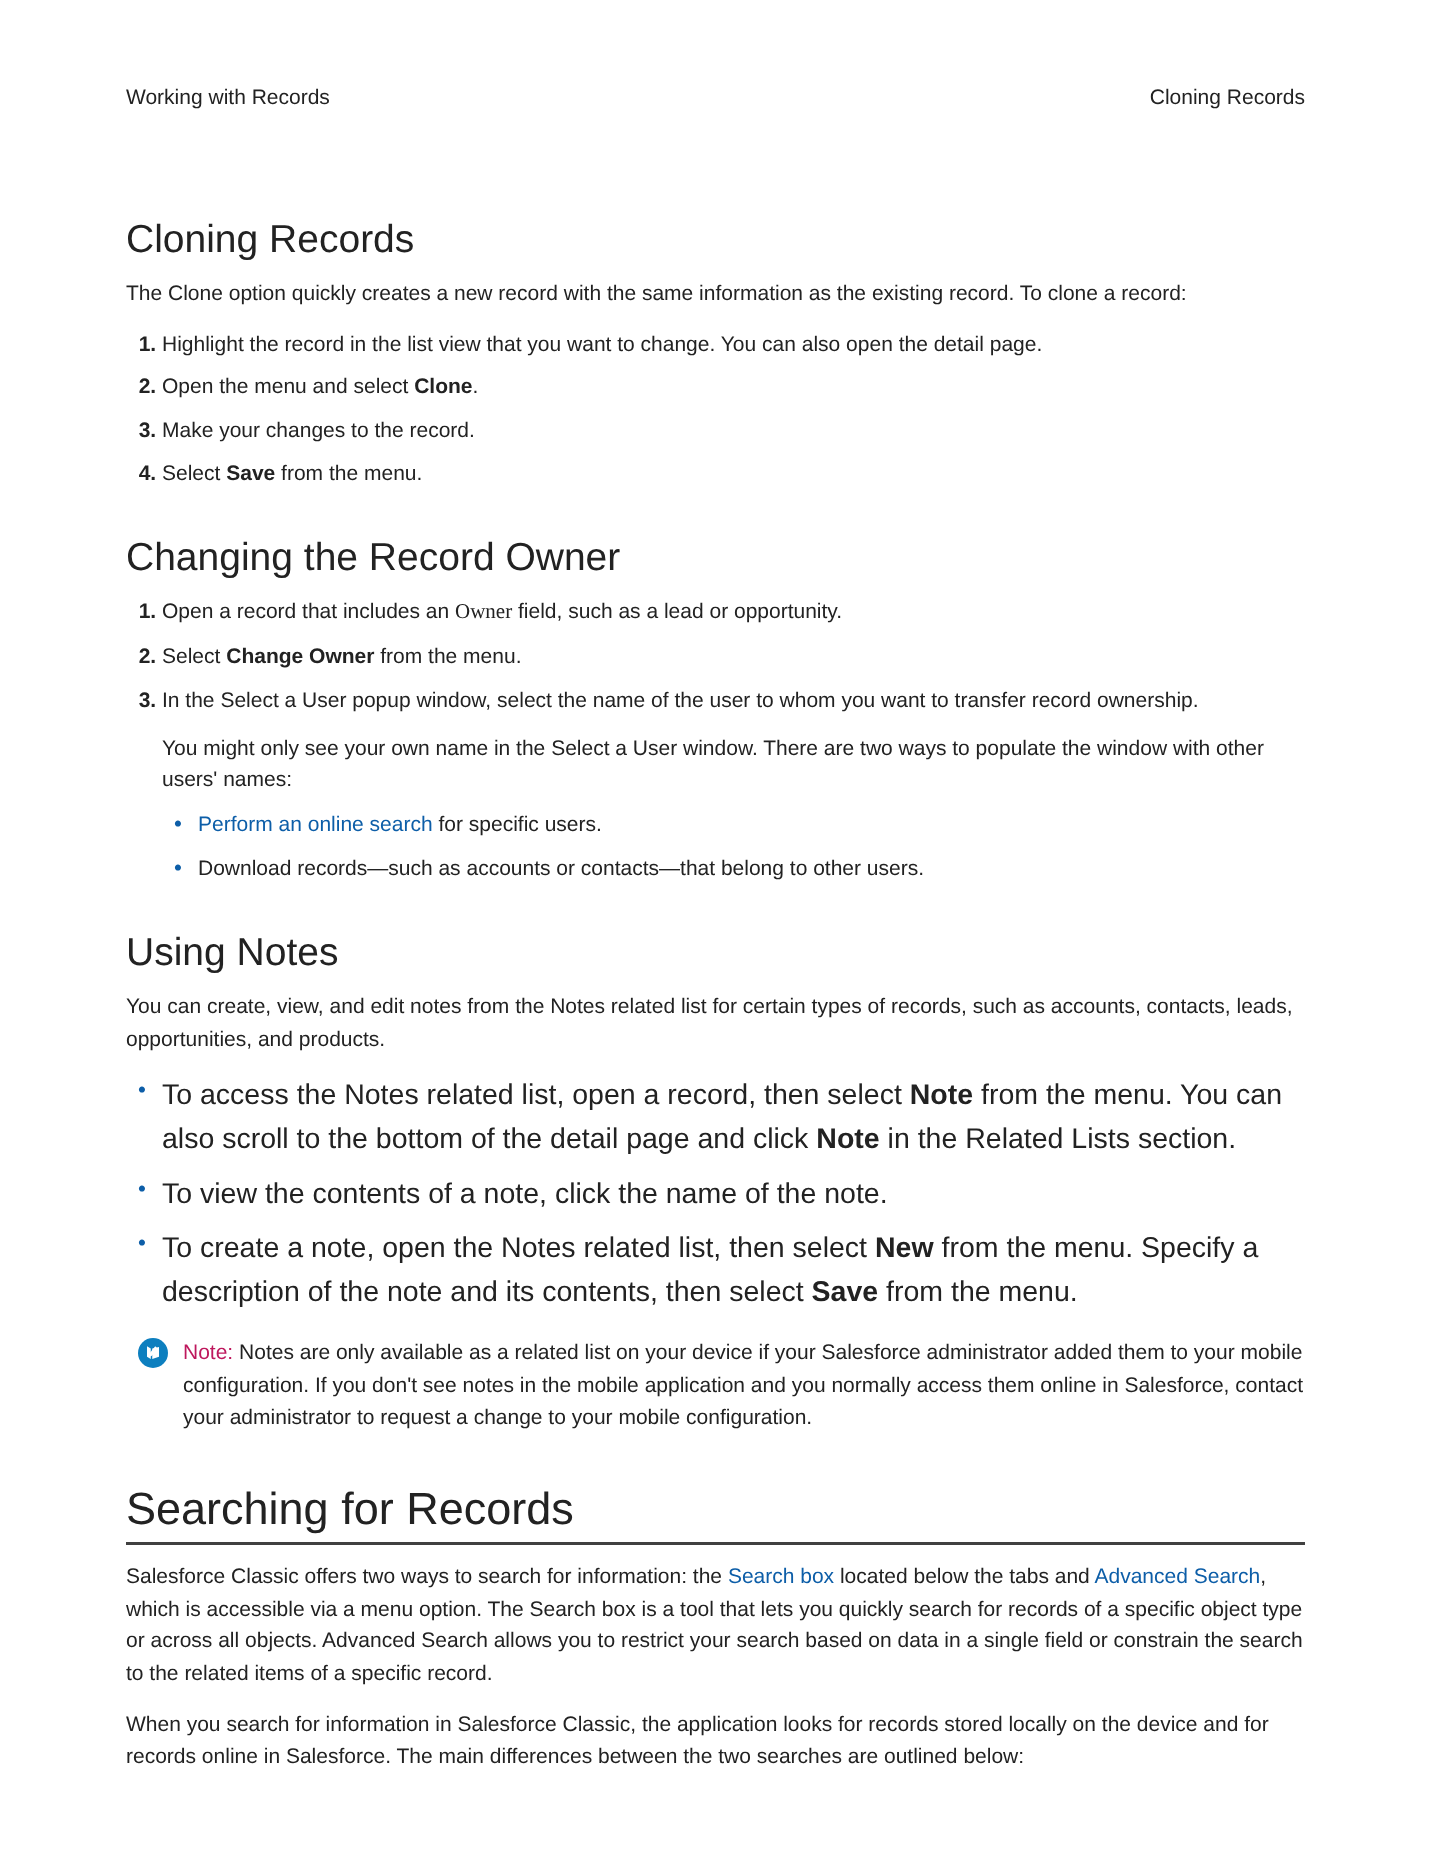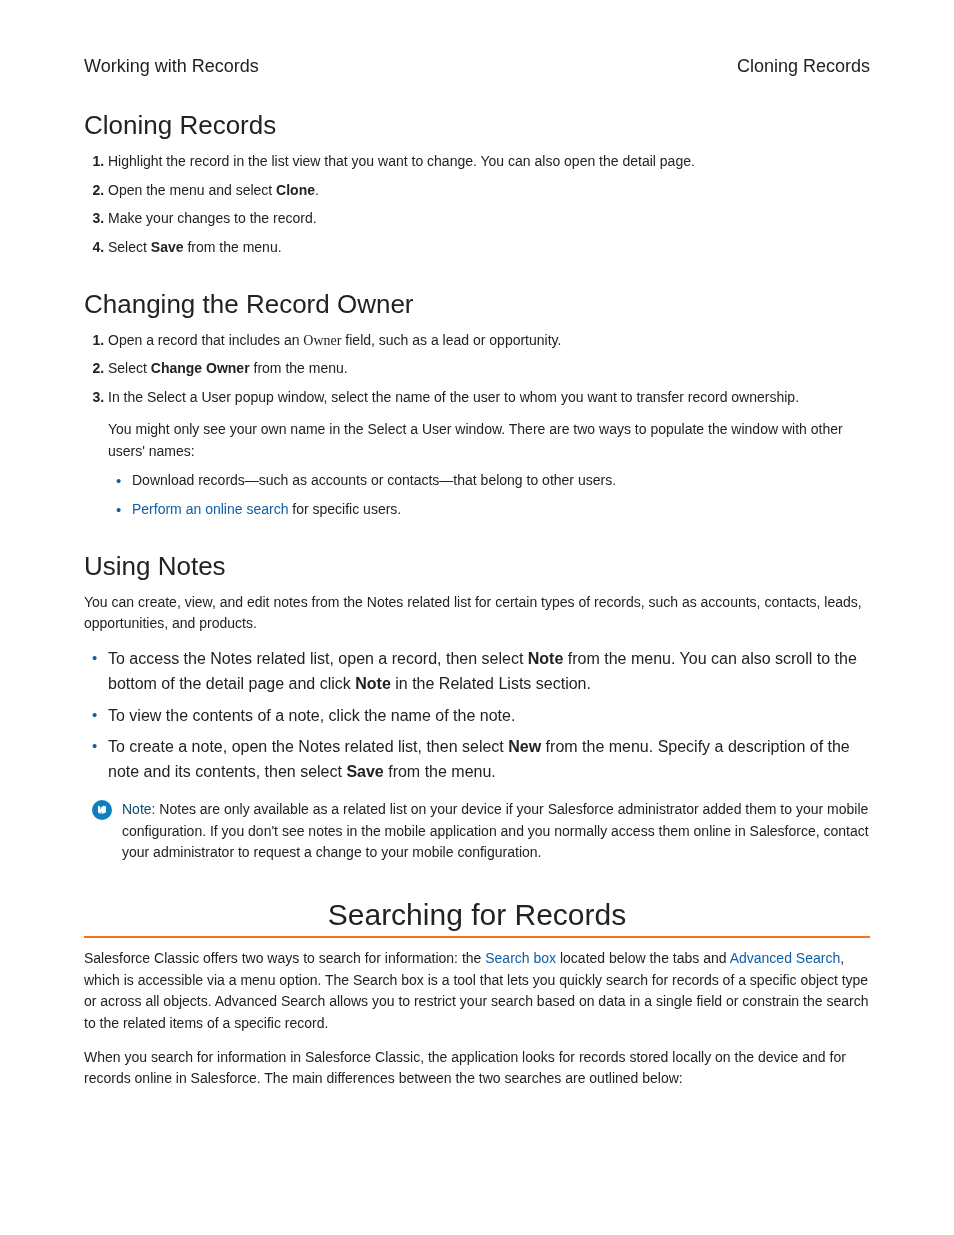--- a/index.html
+++ b/index.html
@@ -12,39 +12,38 @@
   .page {
     width: 954px;
     min-height: 1235px;
     box-sizing: border-box;
     padding: 56px 84px 40px 84px;
     position: relative;
   }
   .running-header {
     display: flex;
     justify-content: space-between;
-    font-size: 18px;
-    color: #222;
-    margin-bottom: 33px;
+    font-size: 14px;
+    color: #222;
+    margin-bottom: 72px;
     gap: 40px;
   }
   h2.sect {
     font-weight: 400;
     font-size: 26px;
     margin: 30px 0 10px 0;
     color: #222;
   }
   h1.chapter {
     font-weight: 400;
     font-size: 30px;
     margin: 34px 0 6px 0;
     padding-bottom: 4px;
-    border-bottom: 2px solid #f97316;
-    color: #222;
-    text-align: center;
+    border-bottom: 2px solid #404040;
+    color: #222;
   }
   p.body {
     font-size: 14px;
     line-height: 1.55;
     margin: 10px 0 12px 0;
     color: #222;
   }
   ol.numbered {
     padding-left: 24px;
     margin: 8px 0 14px 0;
@@ -56,21 +55,21 @@
   }
   ol.numbered > li::marker {
     font-weight: 700;
   }
   ul.bullets {
     list-style: none;
     padding-left: 24px;
     margin: 8px 0 14px 0;
   }
   ul.bullets > li {
-    font-size: 16px;
+    font-size: 19px;
     line-height: 1.55;
     margin: 5px 0 7px 0;
     position: relative;
   }
   ul.bullets > li::before {
     content: "•";
     color: #0d5ea8;
     position: absolute;
     left: -16px;
     font-size: 15px;
@@ -120,35 +119,36 @@
     align-items: center;
     justify-content: center;
     margin-top: 1px;
   }
   .note-icon svg { width: 12px; height: 12px; }
   .note-text {
     font-size: 14px;
     line-height: 1.55;
   }
   .note-label {
-    color: #0c4a6e;
+    color: #be185d;
     font-weight: 400;
   }
 </style>
 </head>
 <body>
 
 <div class="page">
 
   <div class="running-header">
     <span>Working with Records</span>
     <span>Cloning Records</span>
   </div>
 
   <h2 class="sect">Cloning Records</h2>
+  <p class="body">The Clone option quickly creates a new record with the same information as the existing record. To clone a record:</p>
   <ol class="numbered">
     <li>Highlight the record in the list view that you want to change. You can also open the detail page.</li>
     <li>
       <span>Open the menu and select </span><strong>Clone</strong><span>.</span>
     </li>
     <li>Make your changes to the record.</li>
     <li>
       <span>Select </span><strong>Save</strong><span> from the menu.</span>
     </li>
   </ol>
@@ -158,24 +158,24 @@
     <li>
       <span>Open a record that includes an </span><span class="code">Owner</span><span> field, such as a lead or opportunity.</span>
     </li>
     <li>
       <span>Select </span><strong>Change Owner</strong><span> from the menu.</span>
     </li>
     <li>
       <span>In the Select a User popup window, select the name of the user to whom you want to transfer record ownership.</span>
       <div class="li-sub">You might only see your own name in the Select a User window. There are two ways to populate the window with other users' names:</div>
       <ul class="sub-bullets">
-        <li>Download records—such as accounts or contacts—that belong to other users.</li>
         <li>
           <a href="#" class="doc-link">Perform an online search</a><span> for specific users.</span>
         </li>
+        <li>Download records—such as accounts or contacts—that belong to other users.</li>
       </ul>
     </li>
   </ol>
 
   <h2 class="sect">Using Notes</h2>
   <p class="body">You can create, view, and edit notes from the Notes related list for certain types of records, such as accounts, contacts, leads, opportunities, and products.</p>
   <ul class="bullets">
     <li>
       <span>To access the Notes related list, open a record, then select </span><strong>Note</strong><span> from the menu. You can also scroll to the bottom of the detail page and click </span><strong>Note</strong><span> in the Related Lists section.</span>
     </li>

